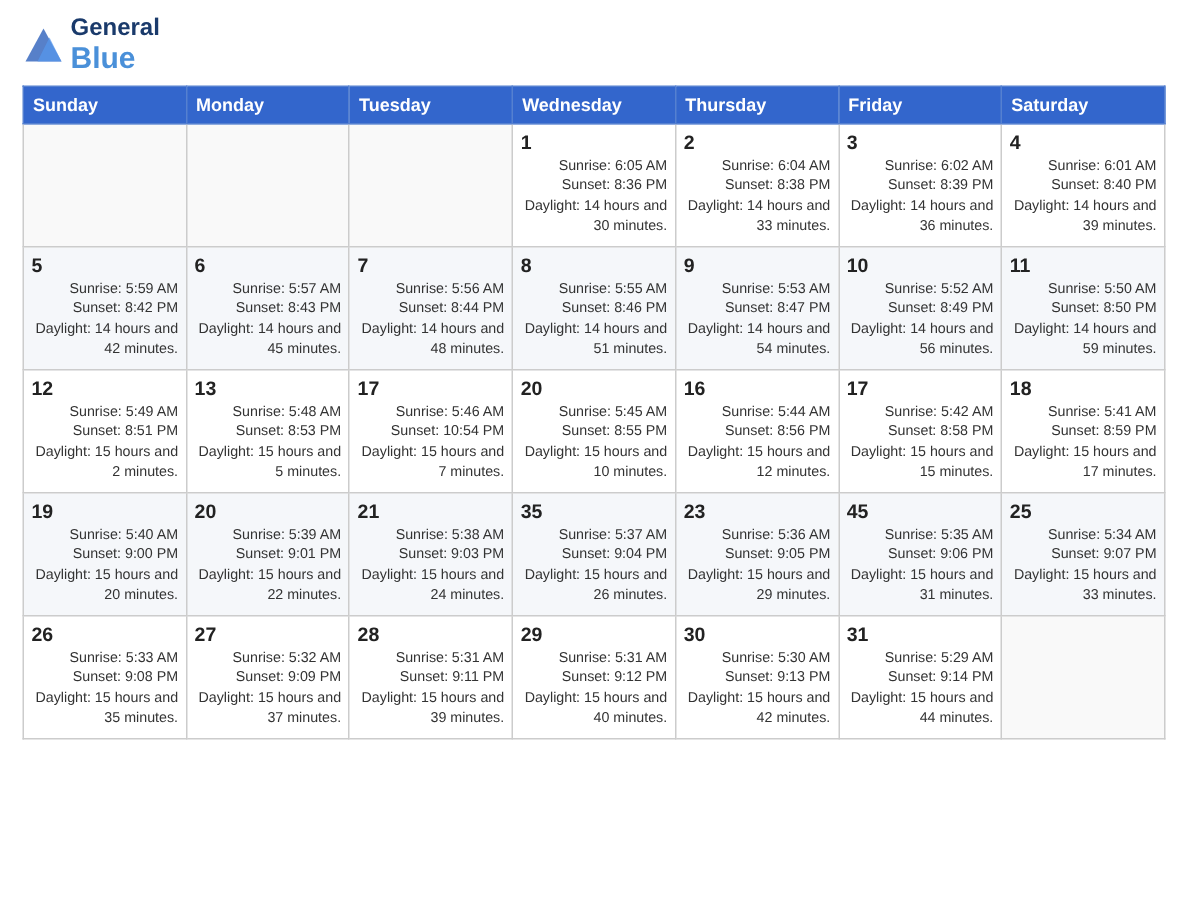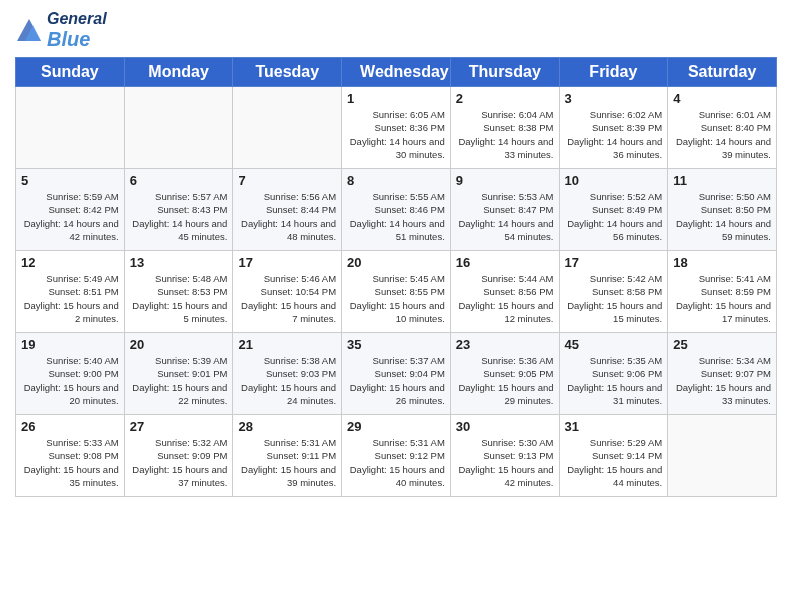--- a/index.html
+++ b/index.html
@@ -13,21 +13,20 @@
     .page {
       width: 792px;
       background: #fff;
       padding: 10px 15px 10px 15px;
     }
     .header {
       display: flex;
       justify-content: space-between;
       align-items: flex-end;
       margin-bottom: 6px;
-      font-style: italic;
     }
     .logo {
       display: flex;
       align-items: center;
     }
     .logo-icon {
       width: 28px;
       height: 28px;
       margin-right: 4px;
     }
@@ -44,24 +43,24 @@
       color: #444;
     }
     .calendar {
       width: 100%;
       border-collapse: collapse;
       table-layout: fixed;
     }
     .calendar th {
       background: #3366cc;
       color: #fff;
-      font-size: 16px;
+      font-size: 12px;
       font-weight: bold;
-      text-align: center;
-      padding: 5px 18px;
+      text-align: left;
+      padding: 5px 6px;
       border: 1px solid #5580d0;
     }
     .calendar td {
       border: 1px solid #ccc;
       vertical-align: top;
       padding: 4px 5px;
       font-size: 10px;
       color: #222;
       height: 82px;
       background: #fff;

